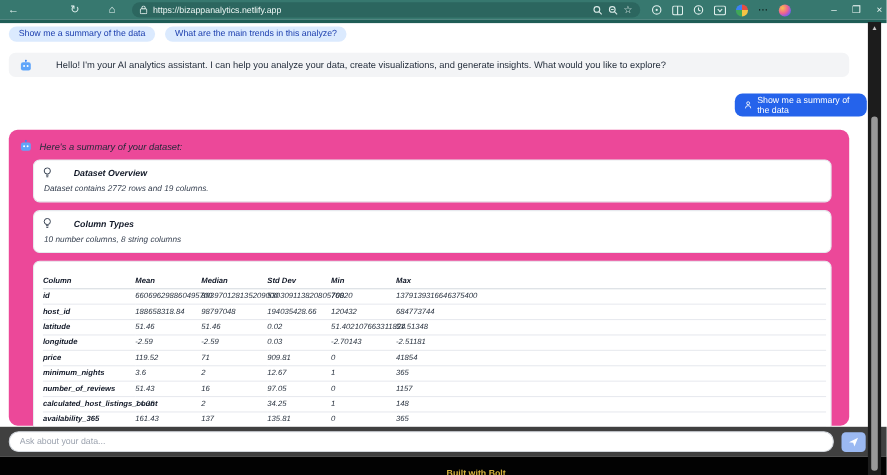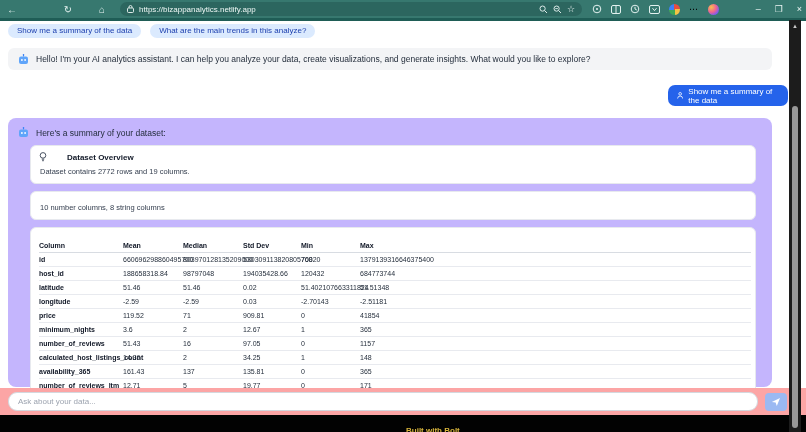--- a/index.html
+++ b/index.html
@@ -26,48 +26,48 @@
   svg.ic { display:block; }
 
   
   .chips { position:absolute; top:24px; left:8px; display:flex; gap:9px; }
   .chip { background:#dbeafe; color:#1e40af; border:none; border-radius:999px;
     font-size:8px; padding:3px 9px; line-height:1; cursor:pointer;
     font-family:"Liberation Sans",sans-serif; }
 
   .greeting { position:absolute; top:48px; left:8px; width:764px; height:22px;
     background:#f3f4f6; border-radius:6px; display:flex; align-items:center;
-    gap:7px; padding:0 10px; font-size:8.5px; color:#1f2937; }
+    gap:22px; padding:0 10px; font-size:8.5px; color:#1f2937; }
 
   .user-bubble { position:absolute; top:85px; left:668px; width:120px; height:21px;
     background:#2563eb; border-radius:7px; display:flex; align-items:center;
     gap:5px; padding:0 9px; color:#fff; font-size:8px; }
 
   .summary { position:absolute; top:118px; left:8px; width:764px; height:269px;
-    background:#c4b5fd; border-radius:8px; }
+    background:#ec4899; border-radius:8px;font-style:italic; }
   .summary-intro { display:flex; align-items:center; gap:7px; padding:9px 0 0 10px;
     font-size:8.5px; color:#1f2937; }
   .card { background:#ffffff; border:1px solid #e7e9ee; border-radius:6px;
     margin:7px 16px 0 22px; padding:6px 8px; }
   .card-title { display:flex; align-items:flex-end; gap:20px; font-size:8px;
     font-weight:bold; color:#111827; }
   .card-body { font-size:7.5px; color:#374151; margin:5px 0 1px 1px; }
 
   table.stats { border-collapse:collapse; table-layout:fixed; margin-top:5px;
     font-size:7px; color:#1f2937; width:712px; }
   table.stats th { text-align:left; font-size:7px; color:#111827; padding:3px 0;
     border-bottom:1px solid #d8dce2; white-space:nowrap; }
   table.stats td { padding:3px 0; border-bottom:1px solid #e8eaef;
     white-space:nowrap; overflow:visible; }
   table.stats tr td:first-child { font-weight:bold; color:#111827; }
   col.c-name{width:84px;} col.c-mean{width:60px;} col.c-med{width:60px;}
   col.c-std{width:58px;} col.c-min{width:59px;} col.c-max{width:391px;}
 
   
-  .composer { position:absolute; top:388px; left:0; width:806px; height:27px; background:#fca5a5; }
+  .composer { position:absolute; top:388px; left:0; width:806px; height:27px; background:#404040; }
   .ask-input { position:absolute; top:4px; left:8px; width:750px; height:19px;
     border:1px solid #d4d8de; border-radius:9px; padding:0 9px; font-size:8px;
     color:#111827; outline:none; font-family:"Liberation Sans",sans-serif; }
   .ask-input::placeholder { color:#9ca3af; }
   .send-btn { position:absolute; top:5px; left:765px; width:22px; height:18px;
     background:#9bb9f2; border:none; border-radius:4px; display:flex;
     align-items:center; justify-content:center; cursor:pointer; }
 
   
   .footer { position:absolute; top:415px; left:0; width:806px; height:17px;
@@ -179,20 +179,28 @@
         <circle cx="4" cy="3.4" r="2.8" fill="none" stroke="#374151" stroke-width="0.9"></circle>
         <line x1="2.8" y1="7.2" x2="5.2" y2="7.2" stroke="#374151" stroke-width="0.9"></line>
         <line x1="3.1" y1="8.7" x2="4.9" y2="8.7" stroke="#374151" stroke-width="0.9"></line>
       </svg>
       <span>Dataset Overview</span>
     </div>
     <div class="card-body">Dataset contains 2772 rows and 19 columns.</div>
   </div>
 
   <div class="card">
+    <div class="card-title">
+      <svg class="ic" width="8" height="10" viewBox="0 0 8 10">
+        <circle cx="4" cy="3.4" r="2.8" fill="none" stroke="#374151" stroke-width="0.9"></circle>
+        <line x1="2.8" y1="7.2" x2="5.2" y2="7.2" stroke="#374151" stroke-width="0.9"></line>
+        <line x1="3.1" y1="8.7" x2="4.9" y2="8.7" stroke="#374151" stroke-width="0.9"></line>
+      </svg>
+      <span>Column Types</span>
+    </div>
     <div class="card-body">10 number columns, 8 string columns</div>
   </div>
 
   <div class="card">
     <table class="stats">
       <colgroup>
         <col class="c-name">
           <col class="c-mean">
           <col class="c-med">
         <col class="c-std">

